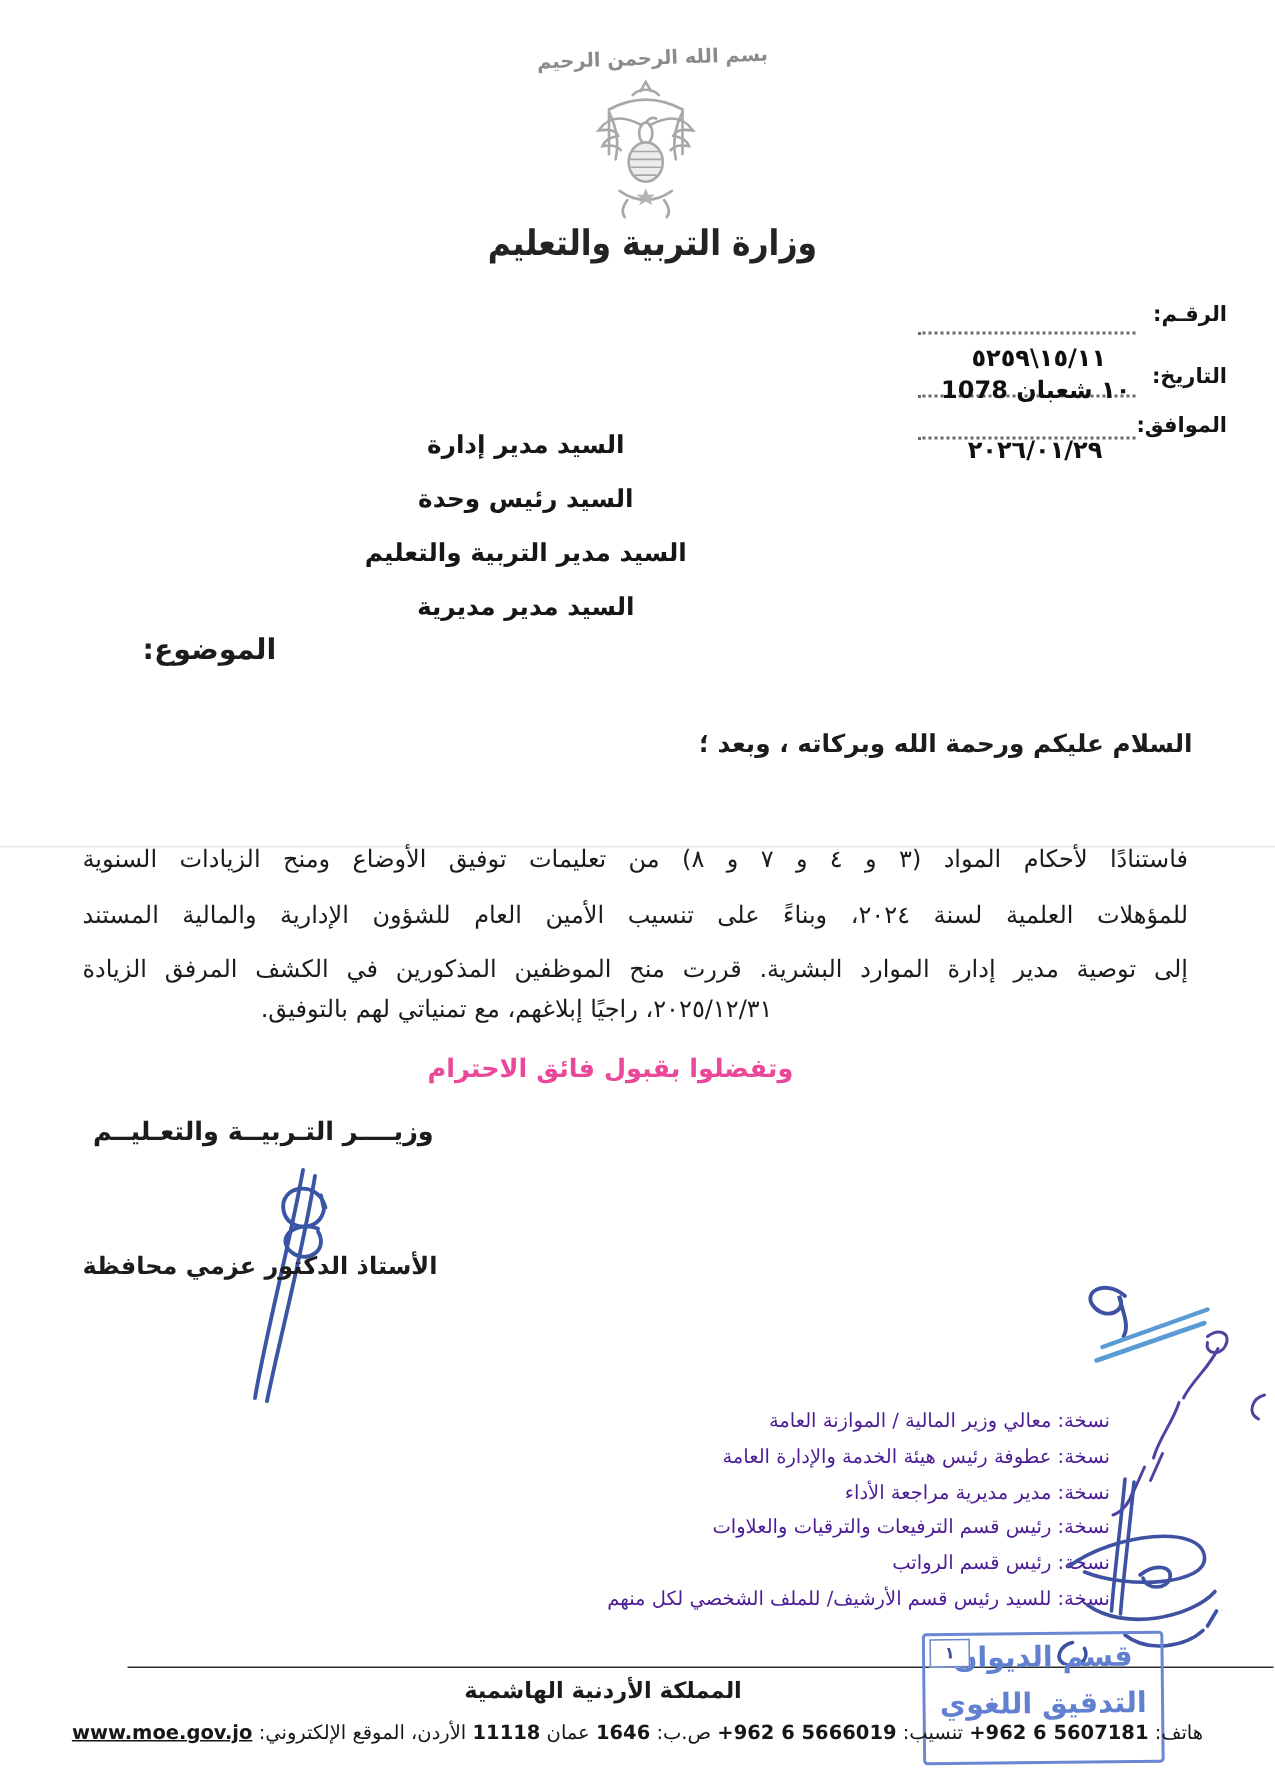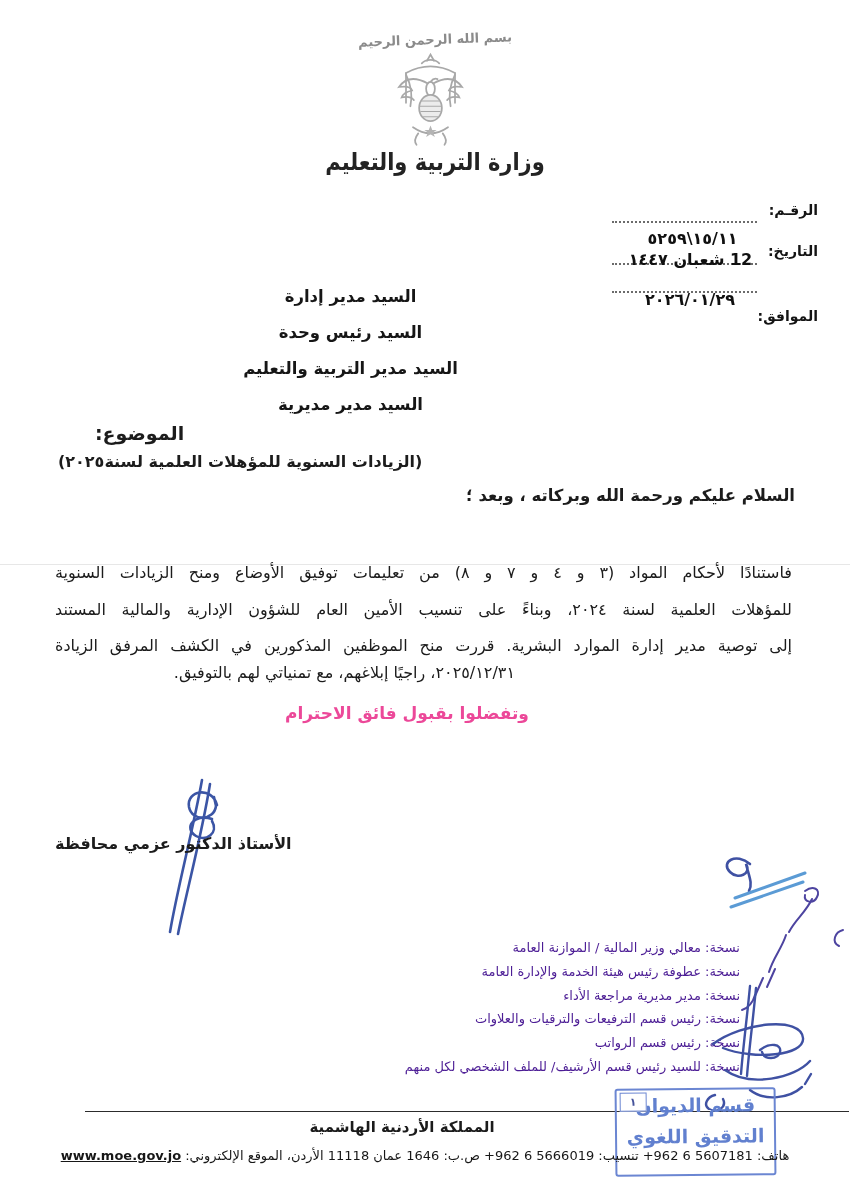--- a/index.html
+++ b/index.html
@@ -41,21 +41,21 @@
   .stamp-line{font-size:19px;font-weight:bold;color:#6180cf;line-height:31px;}
   .stamp-line:first-of-type{margin-top:11px;}
   .stamp-numbox{position:absolute;left:3px;top:2px;width:25px;height:17px;
     border:1.5px solid #6b86d2;background:#fff;font-size:11px;color:#45539b;
     text-align:center;line-height:17px;font-weight:bold;}
   
   .footer-rule{left:85px;top:1111px;width:764px;border-top:1.6px solid #2c2c2c;height:0;}
   .kingdom{left:0;top:1118px;width:804px;text-align:center;font-size:15px;
     font-weight:bold;color:#1b1b1b;}
   .contact{left:0;top:1148px;width:850px;text-align:center;font-size:13px;color:#171717;}
-  .contact .b{font-weight:normal;}
+  .contact .b{font-weight:bold;}
   .contact .site{font-weight:bold;text-decoration:underline;}
   .scanline{left:0;top:564px;width:850px;border-top:1px solid #e7e7e7;height:0;}
   svg{display:block;}
 </style>
 </head>
 <body>
 
 <div class="page">
 
   <div class="abs bismillah rtl">بسم الله الرحمن الرحيم</div>
@@ -84,53 +84,53 @@
   <div class="abs ministry-name rtl">وزارة التربية والتعليم</div>
 
   <div class="abs fld-label rtl" style="right:32px;top:202px;">الرقـم:</div>
   <div class="abs fld-dots" style="left:612px;top:221px;width:145px;"></div>
   <div class="abs fld-value" style="left:625px;top:229px;width:135px;">
     <span class="ltrnum">٥٢٥٩\١٥/١١</span>
   </div>
 
   <div class="abs fld-label rtl" style="right:32px;top:243px;">التاريخ:</div>
   <div class="abs fld-dots" style="left:612px;top:263px;width:145px;"></div>
-  <div class="abs fld-value rtl" style="left:618px;top:250px;width:145px;">12 شعبان ١٤٤٧</div>
-
-  <div class="abs fld-label rtl" style="right:32px;top:276px;margin-top:32px;">الموافق:</div>
+  <div class="abs fld-value rtl" style="left:618px;top:250px;width:145px;">١٠ شعبان 1078</div>
+
+  <div class="abs fld-label rtl" style="right:32px;top:276px;">الموافق:</div>
   <div class="abs fld-dots" style="left:612px;top:291px;width:145px;"></div>
   <div class="abs fld-value" style="left:620px;top:274px;width:140px;margin-top:16px;">
     <span class="ltrnum">٢٠٢٦/٠١/٢٩</span>
   </div>
 
   <div class="abs recipients rtl">
     <div>السيد مدير إدارة</div>
     <div>السيد رئيس وحدة</div>
     <div>السيد مدير التربية والتعليم</div>
     <div>السيد مدير مديرية</div>
   </div>
 
   <div class="abs subject-label rtl">الموضوع:</div>
-  <div class="abs subject-text rtl">(الزيادات السنوية للمؤهلات العلمية لسنة٢٠٢٥)</div>
 
   <div class="abs greeting rtl">السلام عليكم ورحمة الله وبركاته ، وبعد ؛</div>
 
   <div class="abs scanline"></div>
 
   <div class="abs body-block">
     <div class="body-line">فاستنادًا لأحكام المواد (٣ و ٤ و ٧ و ٨) من تعليمات توفيق الأوضاع ومنح الزيادات السنوية</div>
     <div class="body-line">للمؤهلات العلمية لسنة ٢٠٢٤، وبناءً على تنسيب الأمين العام للشؤون الإدارية والمالية المستند</div>
     <div class="body-line">إلى توصية مدير إدارة الموارد البشرية. قررت منح الموظفين المذكورين في الكشف المرفق الزيادة</div>
   </div>
   <div class="abs body-last rtl">
     <span class="ltrnum">٢٠٢٥/١٢/٣١</span><span>، راجيًا إبلاغهم، مع تمنياتي لهم بالتوفيق.</span>
   </div>
 
   <div class="abs closing rtl">وتفضلوا بقبول فائق الاحترام</div>
 
+  <div class="abs minister-title rtl">وزيــــر التـربيــة والتعـليــم</div>
   <div class="abs" style="left:132px;top:772px;">
     <svg width="120" height="168" viewBox="0 0 120 168">
       <g stroke="#3b55a5" stroke-width="2.6" fill="none" stroke-linecap="round">
         <path d="M85,33 c-5,-19 -31,-15 -28,2 c3,15 25,14 27,-1 l-2,-9"></path>
         <path d="M80,47 c-18,-6 -29,9 -16,17 c10,6 23,-3 16,-15"></path>
         <path d="M70,8 C61,58 45,118 38,160"></path>
         <path d="M78,12 C70,62 54,122 46,162"></path>
       </g>
     </svg>
   </div>

